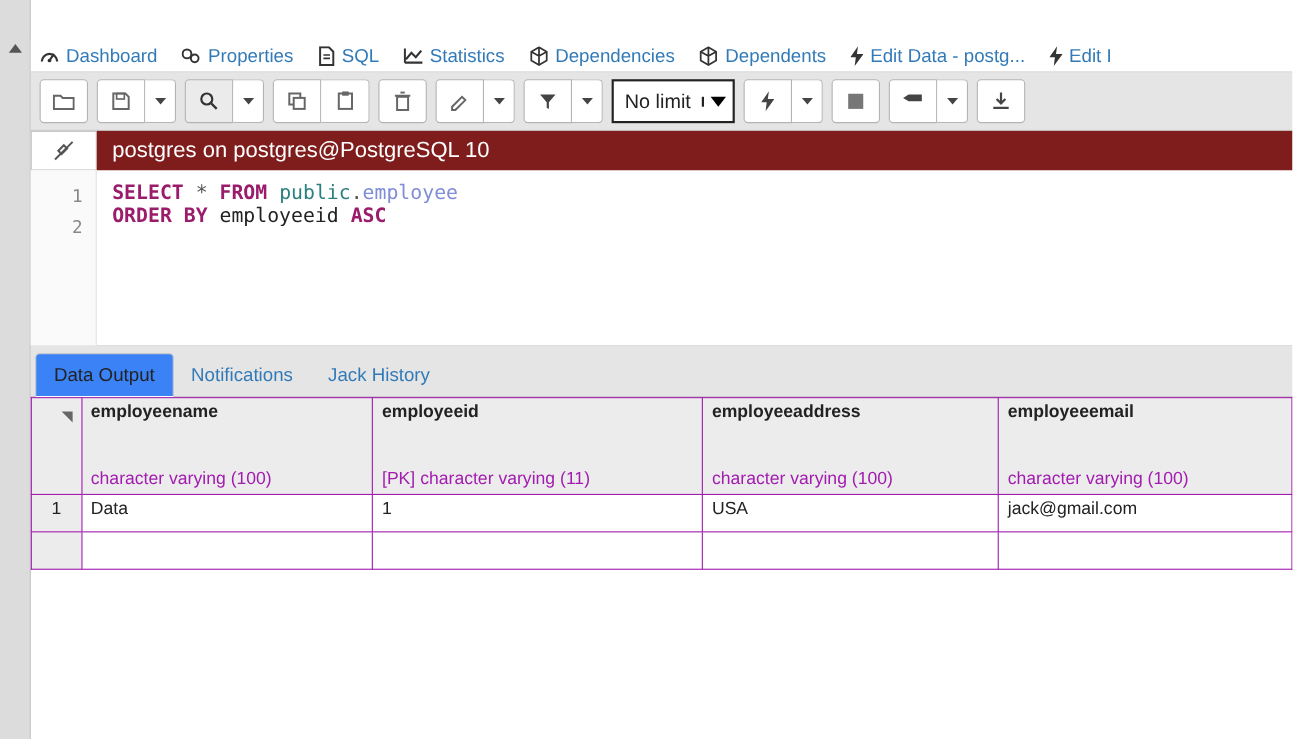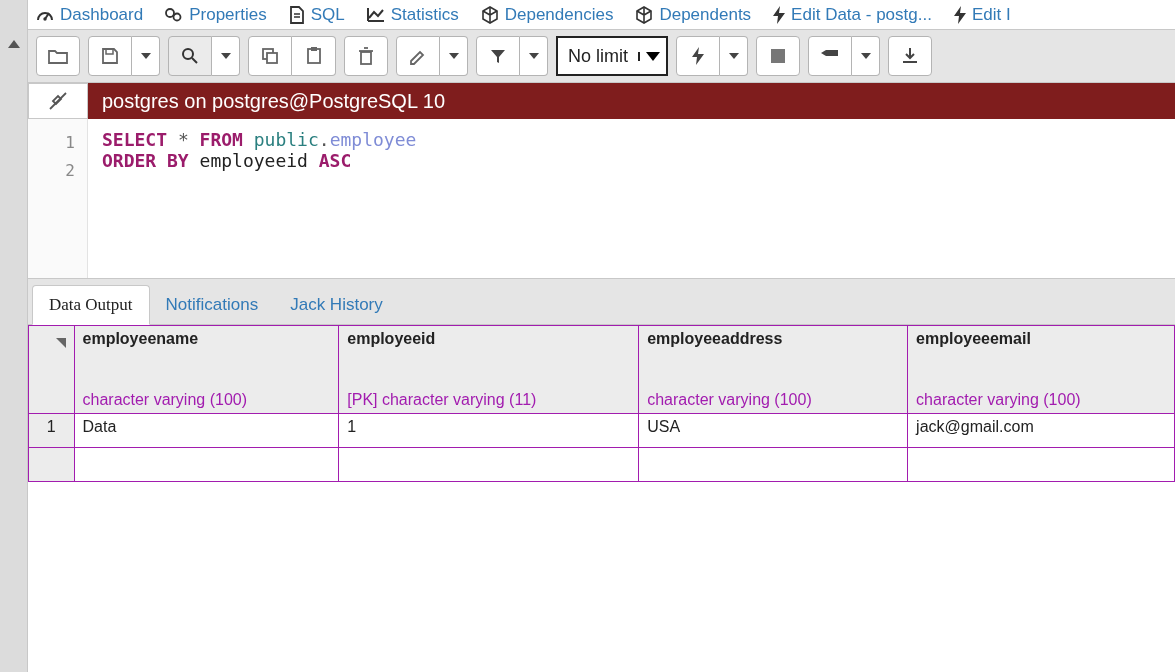--- a/index.html
+++ b/index.html
@@ -3,21 +3,21 @@
 <meta charset="utf-8">
 <style>
   * { box-sizing: border-box; margin: 0; padding: 0; }
   body { font-family: "Helvetica Neue", Helvetica, Arial, sans-serif; font-size: 15px; color: #222; background: #fff; width: 1175px; height: 672px; overflow: hidden; }
   .root { display: flex; height: 100%; }
   .left-gutter { width: 28px; background: #dcdcdc; display:flex; flex-direction:column; align-items:center; padding-top:40px; border-right:1px solid #c8c8c8;}
   .left-gutter .chevron-up { width:0;height:0;border-left:6px solid transparent;border-right:6px solid transparent;border-bottom:8px solid #555; }
   .main { flex:1; display:flex; flex-direction:column; }
 
   
-  .topnav { height:30px; display:flex; align-items:center; border-bottom:1px solid #c8c8c8; padding:0 8px; gap:22px; background:#fff;}
+  .topnav { height:30px; display:flex; align-items:center; border-bottom:1px solid #c8c8c8; padding:0 8px; gap:22px; background:#fff;margin-top:36px;}
   .topnav .tab { display:flex; align-items:center; gap:6px; color:#327ab7; cursor:pointer; font-size:17px; white-space:nowrap;}
   .topnav .tab .ic { color:#333; }
   .topnav .tab svg { display:block; }
 
   
   .toolbar { display:flex; align-items:center; gap:8px; padding:6px 8px; background:#e5e5e5; border-bottom:1px solid #c8c8c8; }
   .btn-group { display:flex; }
   .btn { height:40px; min-width:44px; padding:0 10px; background:#fff; border:1px solid #b4b4b4; color:#444; display:flex; align-items:center; justify-content:center; cursor:pointer; }
   .btn + .btn { border-left:none; }
   .btn:first-child { border-radius:4px 0 0 4px; }
@@ -42,21 +42,21 @@
   .ln-col div { line-height:28px; }
   .code { flex:1; padding:10px 14px; font-family:"Menlo","Consolas",monospace; font-size:18px; white-space:pre;}
   .kw { color:#9b1c6b; font-weight:bold;}
   .sch { color:#2a7f7f; }
   .tbl { color:#7f8cd6; }
   .op  { color:#555; }
 
   
   .result-tabs { display:flex; align-items:flex-end; background:#e5e5e5; padding-left:4px; border-bottom:1px solid #c8c8c8; height:46px;}
   .rtab { padding:9px 16px; font-size:17px; color:#327ab7; cursor:pointer;}
-  .rtab.active { background:#ffffff; color:#222; border:1px solid #c8c8c8; border-bottom:1px solid #fff; border-radius:4px 4px 0 0; position:relative; top:1px;font-family:Liberation Serif, serif;}
+  .rtab.active { background:#3b82f6; color:#222; border:1px solid #c8c8c8; border-bottom:1px solid #fff; border-radius:4px 4px 0 0; position:relative; top:1px;}
 
   
   .grid { border-collapse:collapse; table-layout:fixed;}
   .grid th, .grid td { border:1px solid #a21caf; text-align:left; padding:4px 8px; font-size:16px; vertical-align:top;}
   .grid thead th { background:#ececec; }
   .grid thead th .colname { font-weight:bold; }
   .grid thead th .coltype { color:#a21caf; font-weight:normal; display:block;margin-top:43px;}
   .grid .rownum { width:44px; text-align:center; background:#ececec;}
   .rownum .tri { width:0;height:0;border-left:10px solid transparent;border-top:10px solid #666; float:right; margin-top:8px;}
   .grid td { height:34px; }

